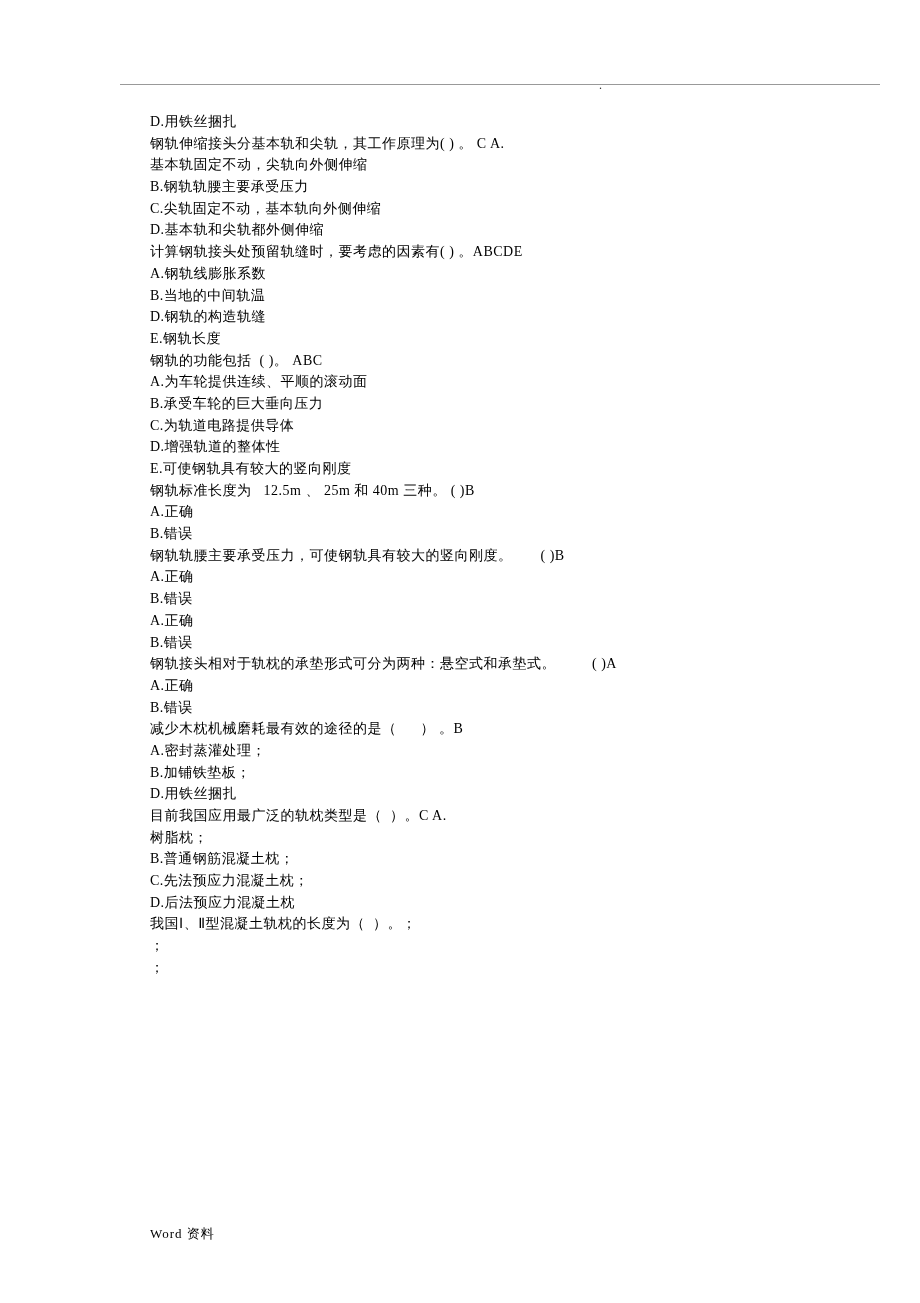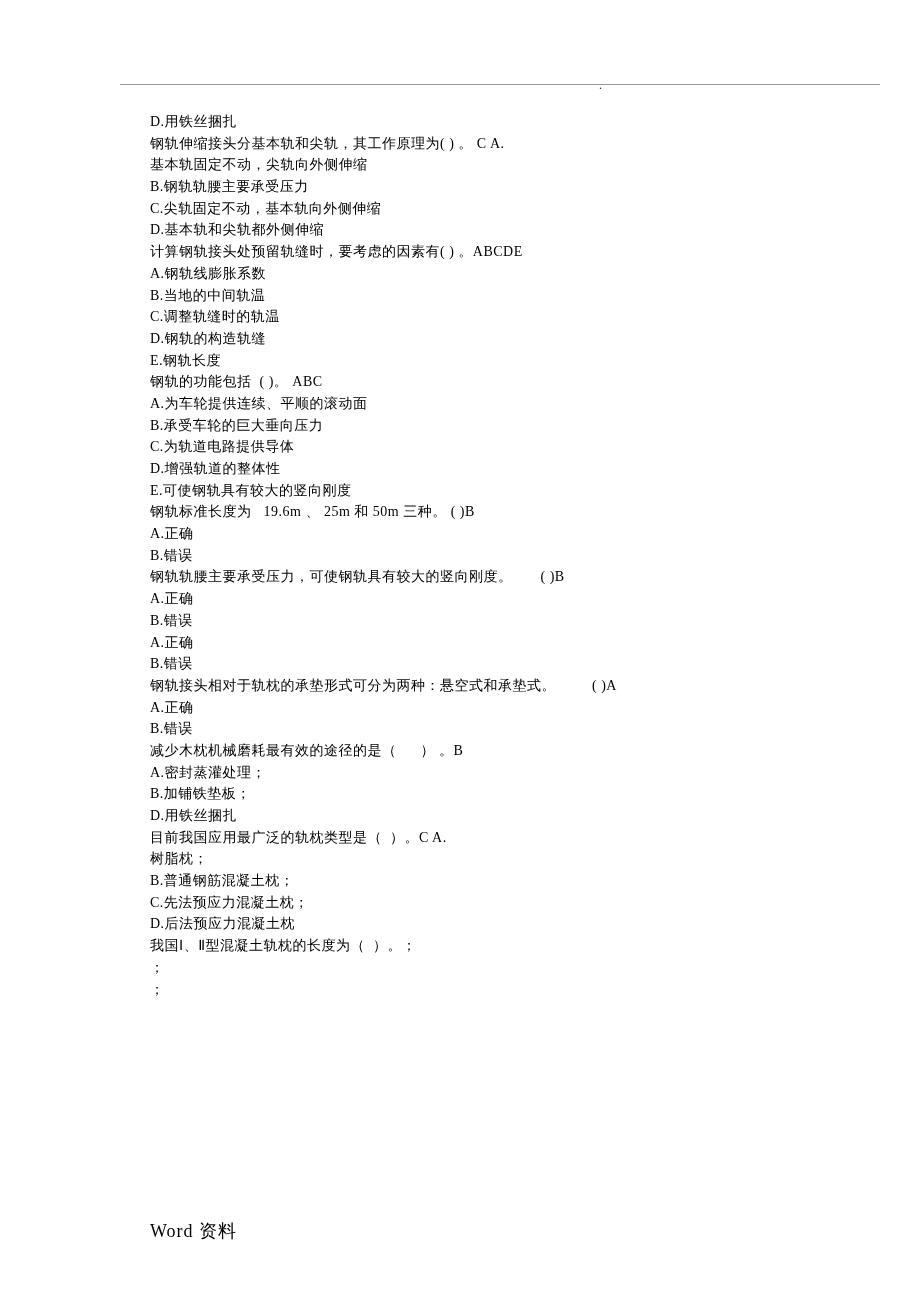--- a/index.html
+++ b/index.html
@@ -34,50 +34,49 @@
   }
   .line {
     line-height: 1.55;
     letter-spacing: 0.5px;
     white-space: pre-wrap;
   }
   .footer {
     position: absolute;
     bottom: 60px;
     left: 150px;
-    font-size: 18px;
+    font-size: 13px;
     letter-spacing: 1px;
   }
 </style>
 </head>
 <body>
 
 <div class="page">
   <span class="top-dot">.</span>
   <hr class="hr">
   <div id="content">
       <div class="line">D.用铁丝捆扎</div>
       <div class="line">钢轨伸缩接头分基本轨和尖轨，其工作原理为( ) 。 C A.</div>
       <div class="line">基本轨固定不动，尖轨向外侧伸缩</div>
       <div class="line">B.钢轨轨腰主要承受压力</div>
       <div class="line">C.尖轨固定不动，基本轨向外侧伸缩</div>
       <div class="line">D.基本轨和尖轨都外侧伸缩</div>
       <div class="line">计算钢轨接头处预留轨缝时，要考虑的因素有( ) 。ABCDE</div>
       <div class="line">A.钢轨线膨胀系数</div>
       <div class="line">B.当地的中间轨温</div>
-      <div class="line">C.调整轨缝时的轨温</div>
       <div class="line">D.钢轨的构造轨缝</div>
       <div class="line">E.钢轨长度</div>
       <div class="line">钢轨的功能包括  ( )。 ABC</div>
       <div class="line">A.为车轮提供连续、平顺的滚动面</div>
       <div class="line">B.承受车轮的巨大垂向压力</div>
       <div class="line">C.为轨道电路提供导体</div>
       <div class="line">D.增强轨道的整体性</div>
       <div class="line">E.可使钢轨具有较大的竖向刚度</div>
-      <div class="line">钢轨标准长度为   19.6m 、 25m 和 50m 三种。 ( )B</div>
+      <div class="line">钢轨标准长度为   12.5m 、 25m 和 40m 三种。 ( )B</div>
       <div class="line">A.正确</div>
       <div class="line">B.错误</div>
       <div class="line">钢轨轨腰主要承受压力，可使钢轨具有较大的竖向刚度。       ( )B</div>
       <div class="line">A.正确</div>
       <div class="line">B.错误</div>
       <div class="line">A.正确</div>
       <div class="line">B.错误</div>
       <div class="line">钢轨接头相对于轨枕的承垫形式可分为两种：悬空式和承垫式。         ( )A</div>
       <div class="line">A.正确</div>
       <div class="line">B.错误</div>

